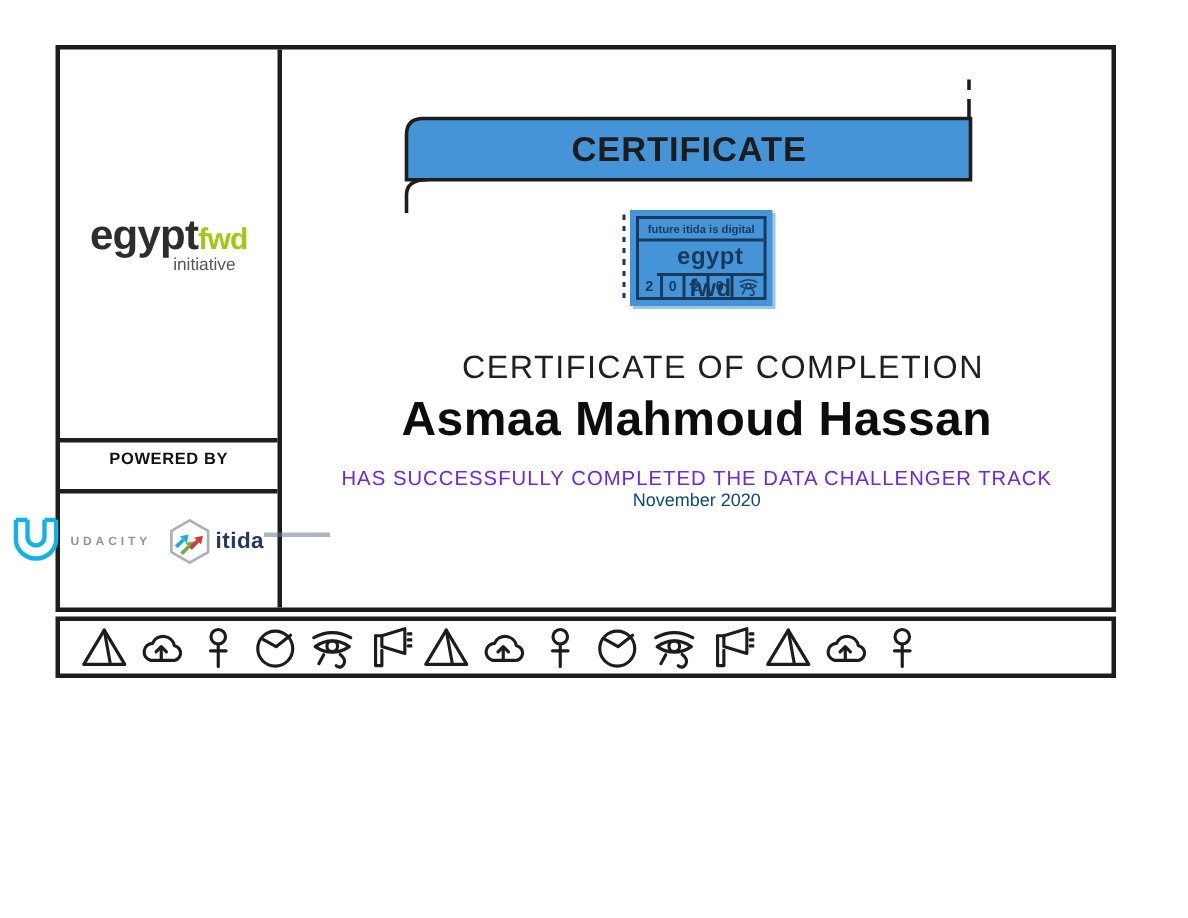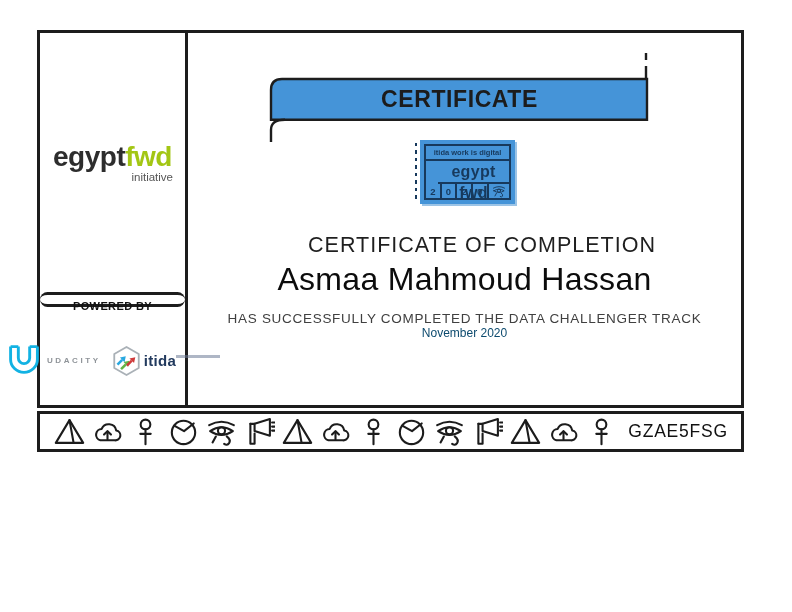--- a/index.html
+++ b/index.html
@@ -8,25 +8,25 @@
 
   
   .cert-box{position:absolute;left:37px;top:30px;width:707px;height:378px;
             border:3px solid #1d1d1d;box-sizing:border-box;background:#fff;}
 
   
   .sidebar{position:absolute;left:0;top:0;bottom:0;width:148px;
            border-right:3px solid #1d1d1d;box-sizing:border-box;}
   .brand{position:absolute;top:110px;left:0;right:0;text-align:center;line-height:1;}
   .brand-egypt{font-size:28px;font-weight:600;color:#2d2d2d;letter-spacing:-0.5px;}
-  .brand-fwd{font-size:28px;font-weight:800;color:#a3c614;letter-spacing:-0.5px;}
-  .brand-sub{text-align:right;padding-right:12px;font-size:11.5px;color:#555;margin-top:1px;}
-  .powered{position:absolute;top:259px;left:0;right:0;height:15px;line-height:23px;
+  .brand-fwd{font-size:20px;font-weight:800;color:#a3c614;letter-spacing:-0.5px;}
+  .brand-sub{text-align:right;padding-right:28px;font-size:11.5px;color:#555;margin-top:1px;}
+  .powered{position:absolute;top:259px;left:0;right:0;height:37px;line-height:23px;
            border-top:3px solid #1d1d1d;border-bottom:3px solid #1d1d1d;box-sizing:border-box;
-           text-align:center;font-size:11px;font-weight:bold;letter-spacing:0.4px;color:#111;border-radius:12px;}
+           text-align:center;font-size:11px;font-weight:bold;letter-spacing:0.4px;color:#111;}
   .partners{position:absolute;top:283px;bottom:0;left:0;right:0;display:flex;
             align-items:center;justify-content:center;gap:11px;}
   .udacity{display:flex;flex-direction:row;align-items:center;gap:4px;}
   .udacity svg{width:38px;height:33px;}
   .udacity-word{font-size:8px;letter-spacing:2.6px;color:#8f9499;font-weight:600;}
   .itida{display:flex;align-items:center;gap:3px;}
   .itida svg{width:29px;height:32px;}
   .itida-text{display:flex;flex-direction:row;line-height:1;}
   .itida-word{font-size:15px;font-weight:800;color:#223a5e;letter-spacing:0.3px;}
   .itida-tagline-bar{width:44px;height:3px;background:#6b7a95;opacity:.55;margin-top:2px;}
@@ -52,22 +52,22 @@
                font-size:16px;font-weight:800;color:#17395c;text-align:center;letter-spacing:.3px;margin-left:12px;}
   .stamp-year{flex:1;display:flex;}
   .yd{flex:1;border-right:2px solid #17395c;font-size:9.5px;font-weight:700;color:#17395c;
       display:flex;align-items:center;justify-content:center;}
   .ye{flex:1.5;display:flex;align-items:center;justify-content:center;}
   .stamp-eye{width:18px;height:14px;color:#17395c;}
 
   
   .cert-text{position:absolute;left:148px;right:0;top:200px;text-align:center;}
   .heading{font-size:21.5px;color:#1f1f1f;letter-spacing:1px;font-weight:400;padding-left:35px;}
-  .name{font-size:32px;font-weight:400;color:#0c0c0c;margin-top:3px;letter-spacing:.3px;}
-  .statement{font-size:13.5px;color:#404040;margin-top:13px;letter-spacing:.7px;}
+  .name{font-size:32px;font-weight:700;color:#0c0c0c;margin-top:3px;letter-spacing:.3px;}
+  .statement{font-size:13.5px;color:#6d28d9;margin-top:13px;letter-spacing:.7px;}
   .date{font-size:12px;color:#0c4a6e;}
 
   
   .strip{position:absolute;left:37px;top:411px;width:707px;height:41px;
          border:3px solid #1d1d1d;box-sizing:border-box;background:#fff;
          display:flex;align-items:center;padding:0 13px 0 14px;}
   .icon-row{display:flex;align-items:center;gap:7px;}
   .f-icon{width:31px;height:31px;color:#1c1c1c;flex:0 0 auto;}
   .code{margin-left:auto;font-size:17.5px;letter-spacing:.8px;color:#111;}
 
@@ -182,21 +182,21 @@
           <path d="M381 21 V33"></path>
         </g>
       </svg>
       <div class="ribbon-text">CERTIFICATE</div>
     </div>
 
     <div class="stamp">
       <div class="stamp-perf"></div>
       <div class="stamp-body">
         <div class="stamp-frame">
-          <div class="stamp-tagline">itida work is digital</div>
+          <div class="stamp-tagline">future itida is digital</div>
           <div class="stamp-title">egypt fwd</div>
           <div class="stamp-year">
             <span class="yd">2</span>
             <span class="yd">0</span>
             <span class="yd">2</span>
             <span class="yd">0</span>
             <span class="ye">
               <svg class="stamp-eye" viewBox="0 0 34 34">
                   <use href="#sym-eye-of-horus"></use>
                 </svg>
@@ -256,16 +256,15 @@
         <svg viewBox="0 0 34 34" class="f-icon">
           <use href="#sym-pyramid"></use>
         </svg>
         <svg viewBox="0 0 34 34" class="f-icon">
           <use href="#sym-cloud-upload"></use>
         </svg>
         <svg viewBox="0 0 34 34" class="f-icon">
           <use href="#sym-ankh"></use>
         </svg>
       </div>
-    <div class="code">GZAE5FSG</div>
   </div>
 
 </div>
 
 </body></html>

